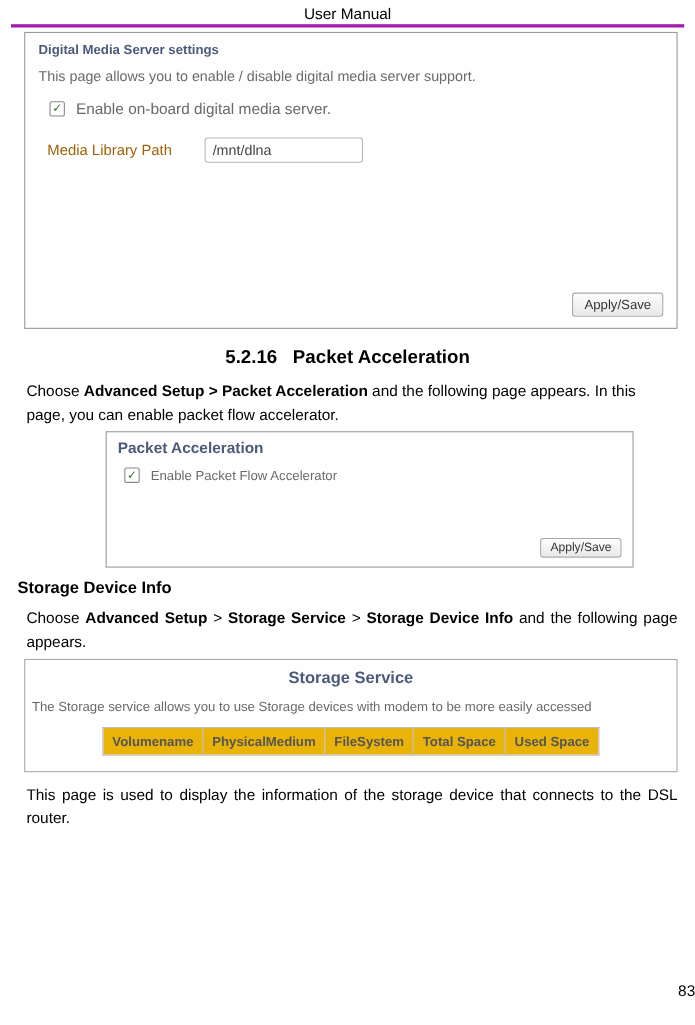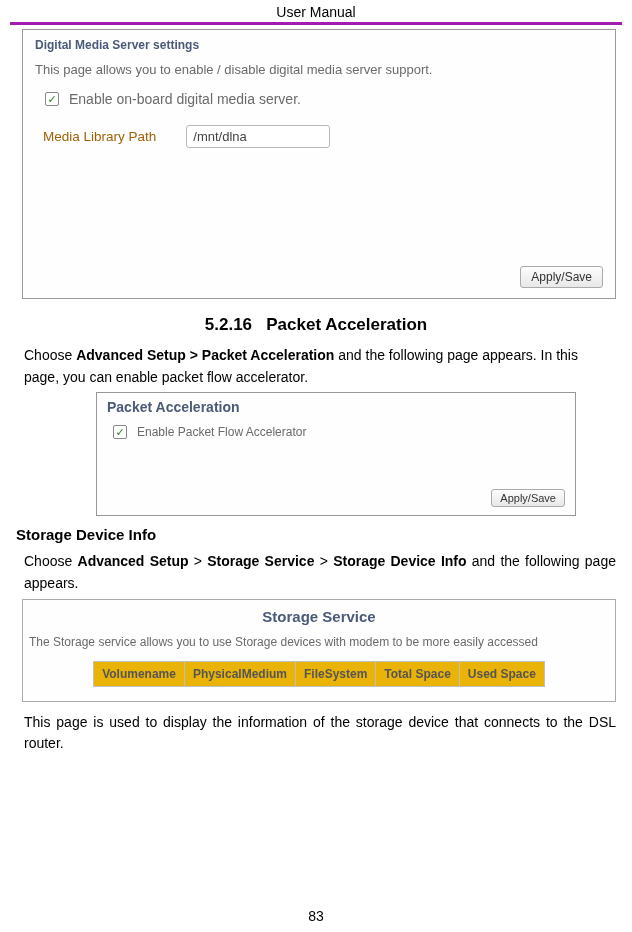--- a/index.html
+++ b/index.html
@@ -138,23 +138,23 @@
       font-weight: bold;
       padding: 5px 8px;
     }
     .screenshot-box.storage {
       border: 1px solid #aaa;
       margin: 2px 0 10px 6px;
       padding: 8px 6px 14px 6px;
     }
     .page-num {
       position: absolute;
-      bottom: 8px;
+      bottom: 24px;
       width: 100%;
-      text-align: center;
+      text-align: right;
       font-size: 14px;
     }
     .justify { text-align: justify; }
   </style>
 </head>
 <body>
 
 <div class="page-header">User Manual</div>
 
 <div class="content">

